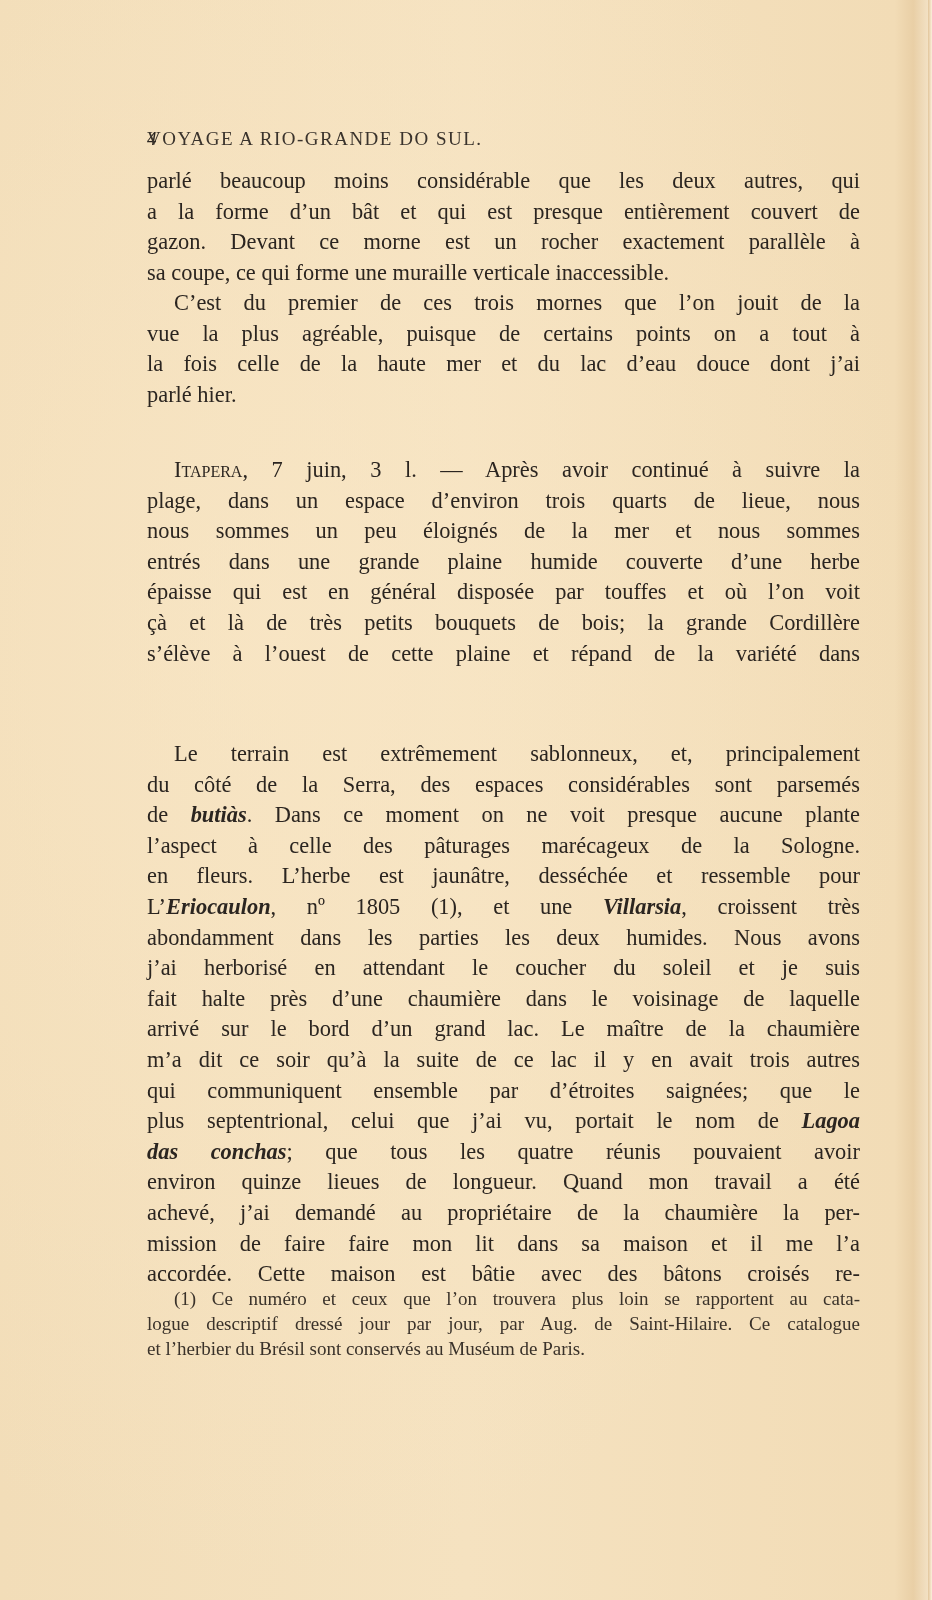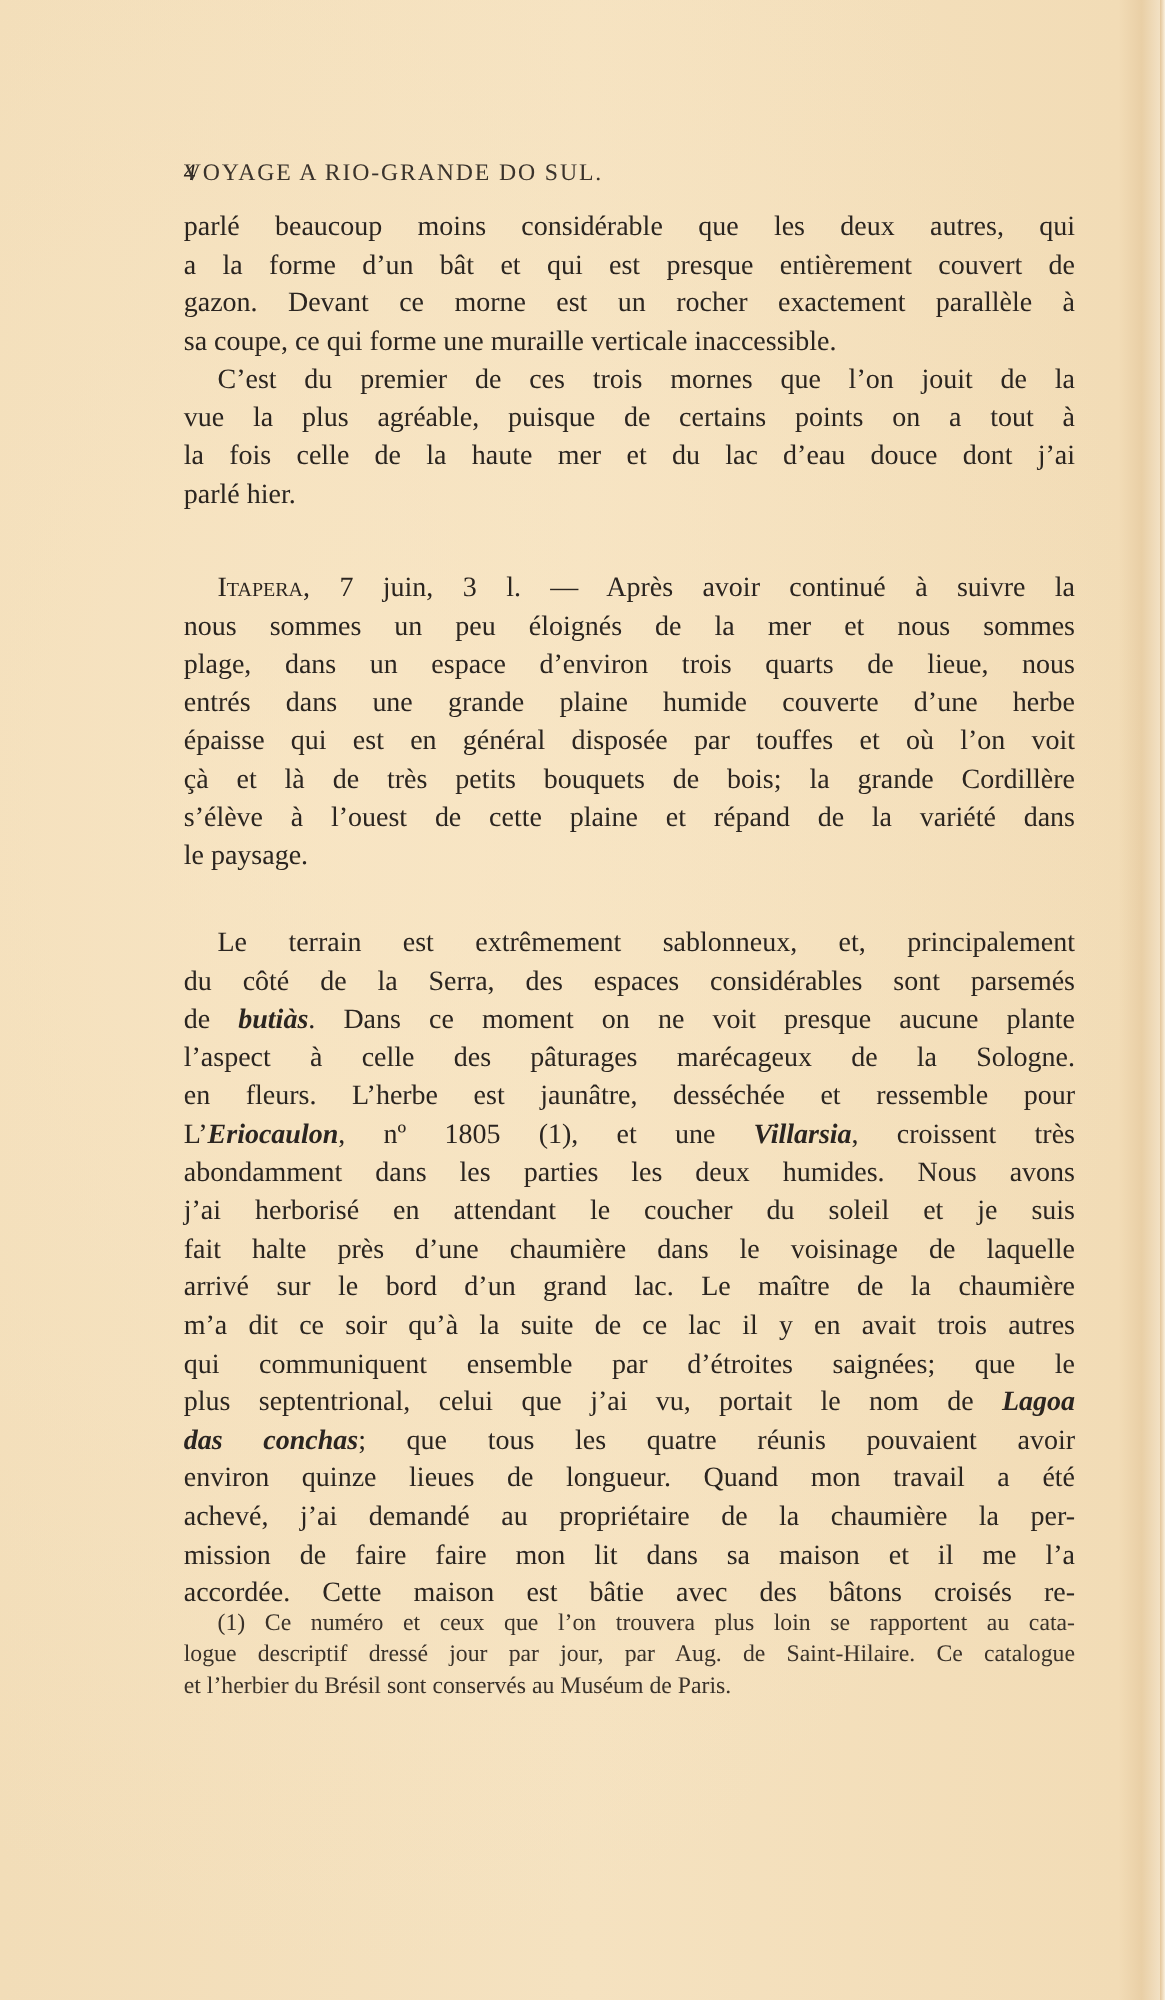--- a/index.html
+++ b/index.html
@@ -64,27 +64,26 @@
 
   <div class="text-block" style="top:288px">
     <span class="line indent">C’est du premier de ces trois mornes que l’on jouit de la</span>
     <span class="line">vue la plus agréable, puisque de certains points on a tout à</span>
     <span class="line">la fois celle de la haute mer et du lac d’eau douce dont j’ai</span>
     <span class="line last">parlé hier.</span>
   </div>
 
   <div class="text-block" style="top:455px">
     <span class="line indent"><span class="sc">Itapera</span><span>, 7 juin, 3 l. — Après avoir continué à suivre la</span></span>
+    <span class="line">plage, dans un espace d’environ trois quarts de lieue, nous</span>
     <span class="line">nous sommes un peu éloignés de la mer et nous sommes</span>
-    <span class="line">plage, dans un espace d’environ trois quarts de lieue, nous</span>
     <span class="line">entrés dans une grande plaine humide couverte d’une herbe</span>
     <span class="line">épaisse qui est en général disposée par touffes et où l’on voit</span>
     <span class="line">çà et là de très petits bouquets de bois; la grande Cordillère</span>
     <span class="line">s’élève à l’ouest de cette plaine et répand de la variété dans</span>
-    <span class="line last">le paysage.</span>
   </div>
 
   <div class="text-block" style="top:739px">
     <span class="line indent">Le terrain est extrêmement sablonneux, et, principalement</span>
     <span class="line">du côté de la Serra, des espaces considérables sont parsemés</span>
     <span class="line"><span>de </span><span class="it">butiàs</span><span>. Dans ce moment on ne voit presque aucune plante</span></span>
     <span class="line">l’aspect à celle des pâturages marécageux de la Sologne.</span>
     <span class="line">en fleurs. L’herbe est jaunâtre, desséchée et ressemble pour</span>
     <span class="line"><span>L’</span><span class="it">Eriocaulon</span><span>, nº 1805 (1), et une </span><span class="it">Villarsia</span><span>, croissent très</span></span>
     <span class="line">abondamment dans les parties les deux humides. Nous avons</span>

